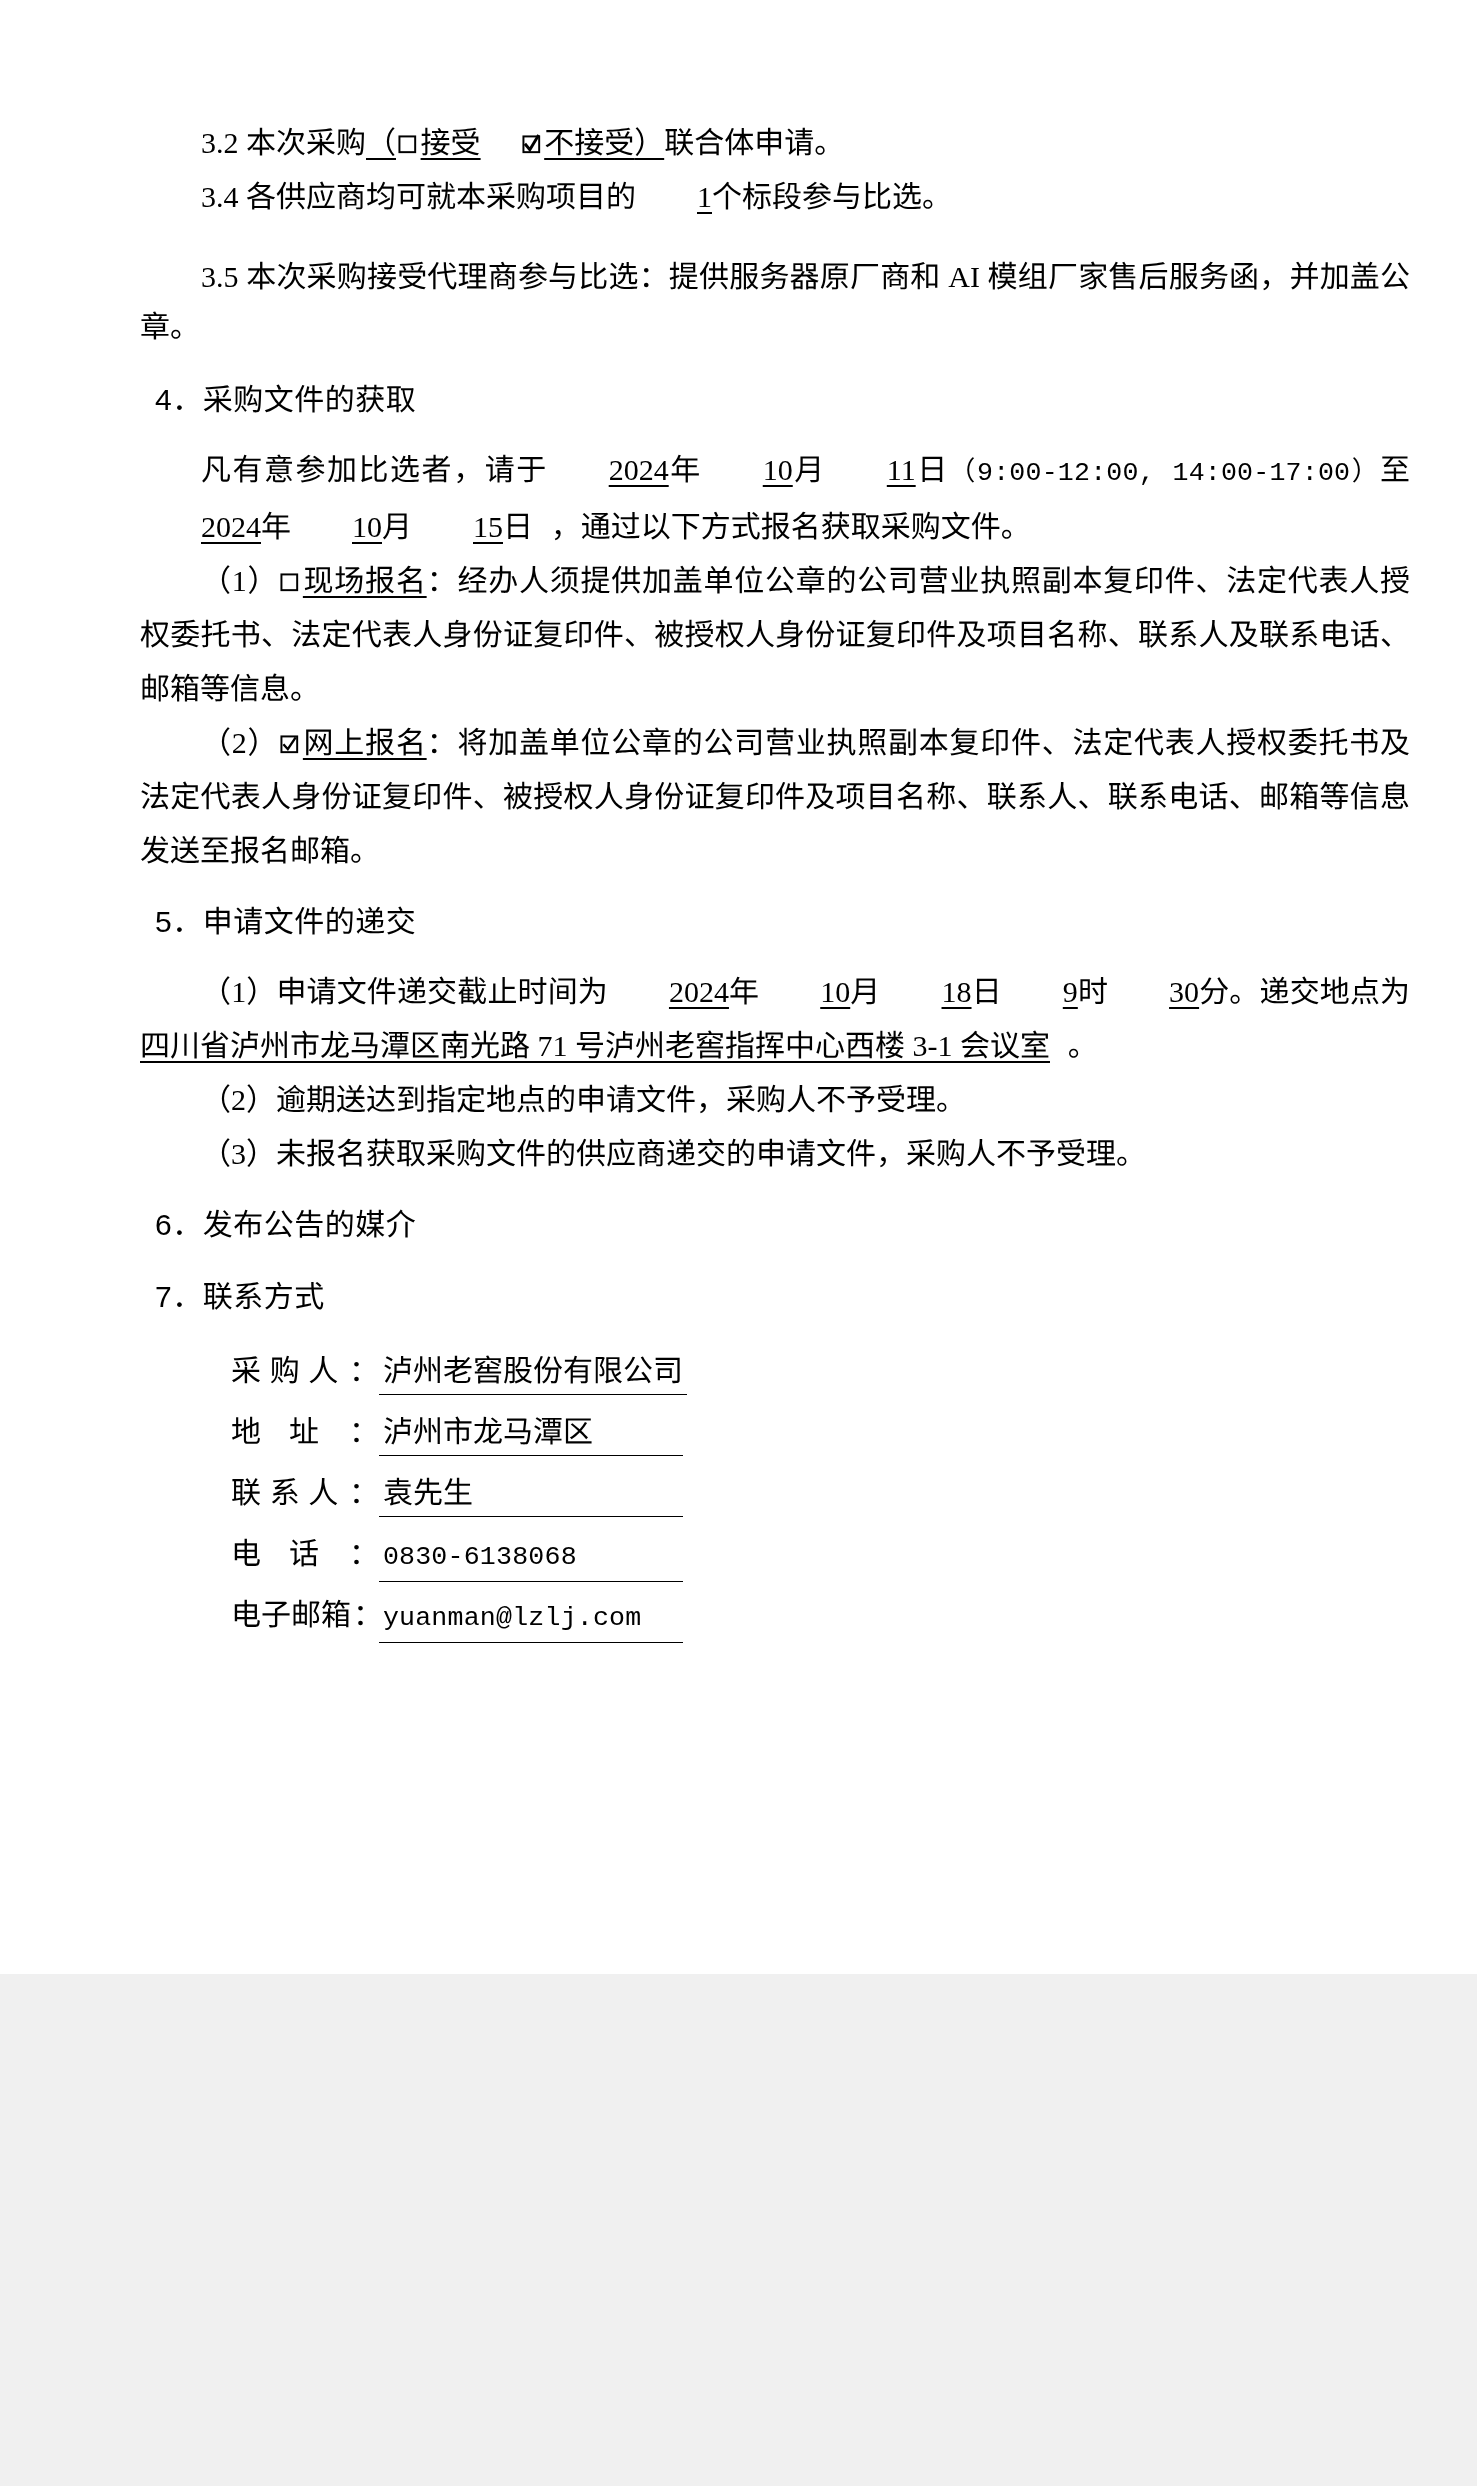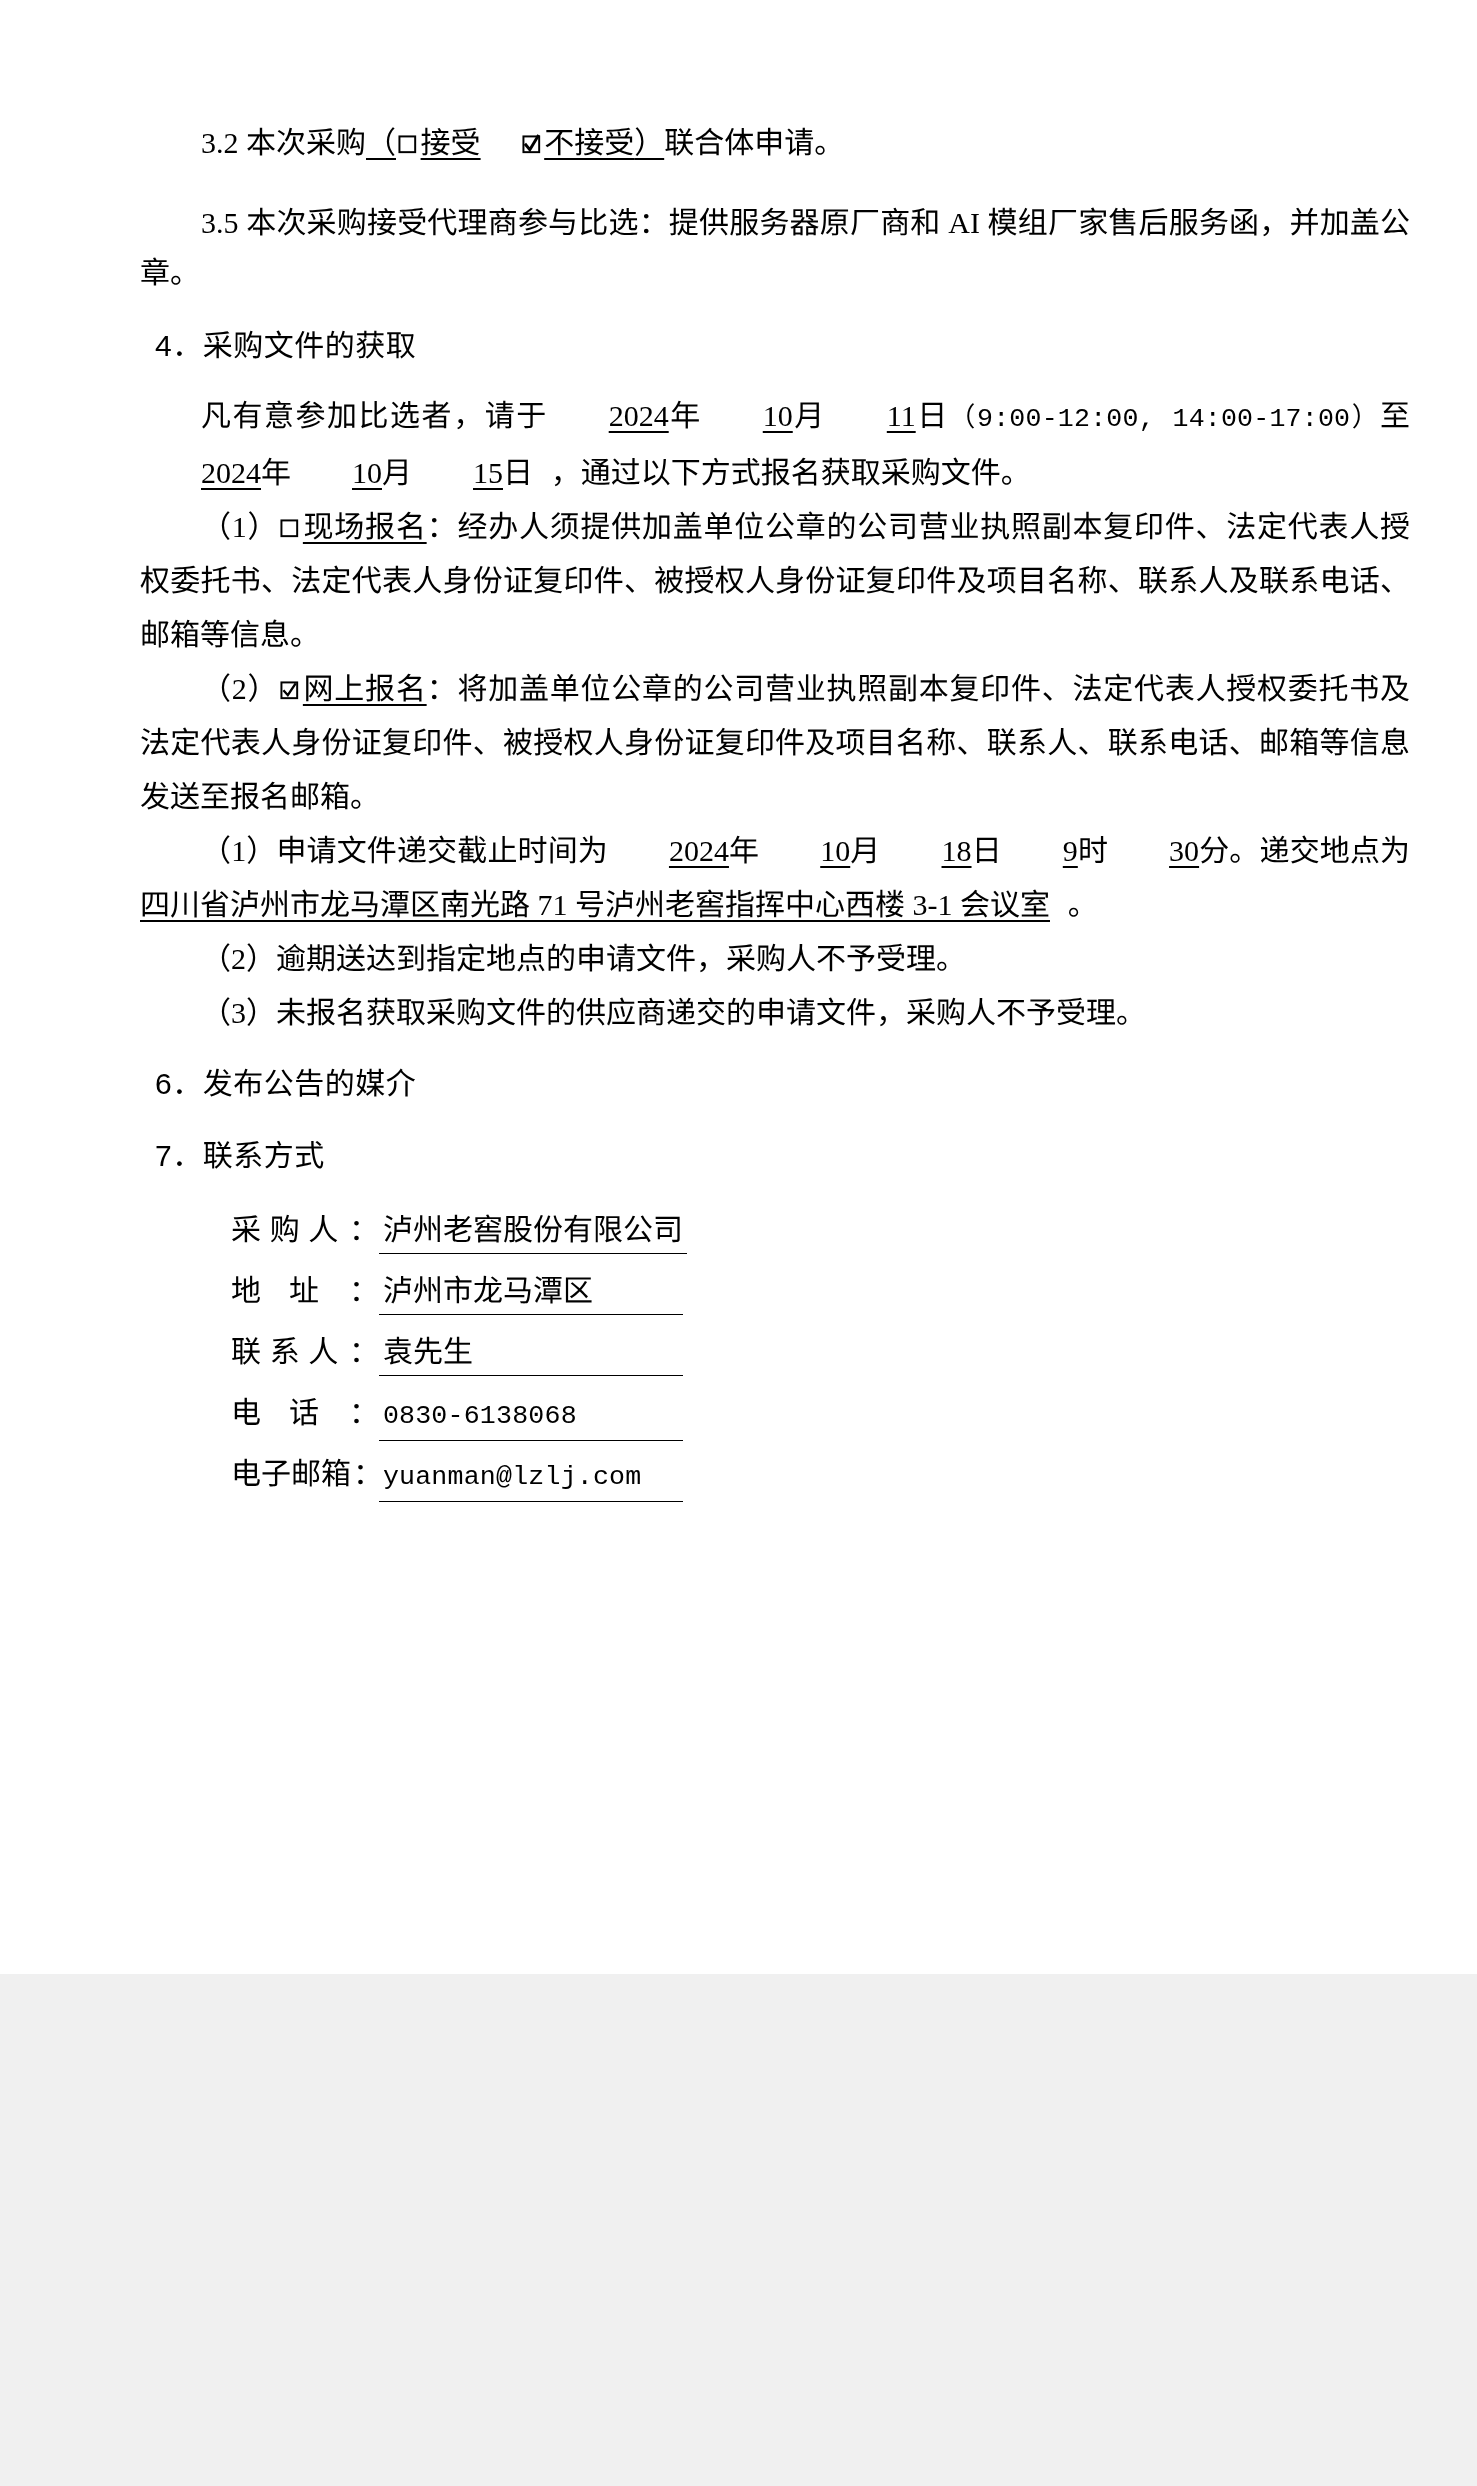--- a/index.html
+++ b/index.html
@@ -129,20 +129,24 @@
       <span class="num">3.2</span>
       <span>本次采购</span><span class="u"><span>（</span><span class="cbx"><svg width="23.6" height="23.6" viewBox="0 0 24 24">
               <rect x="3.5" y="4.5" width="16" height="16" fill="none" stroke="#000" stroke-width="2"></rect>
             </svg></span><span>接受</span><span class="sp-gap"></span><span class="cbx"><svg width="23.6" height="23.6" viewBox="0 0 24 24">
               <rect x="3.5" y="4.5" width="16" height="16" fill="none" stroke="#000" stroke-width="2"></rect>
               <path d="M5 12 L10 18 L19 3" fill="none" stroke="#000" stroke-width="3"></path>
             </svg></span><span>不接受</span><span>）</span></span><span>联合体申请。</span>
     </p>
 
 
+    <p class="p-ind">
+      <span class="num">3.4</span>
+      <span>各供应商均可就本采购项目的</span><span class="blank w-one num">1</span><span>个标段参与比选。</span>
+    </p>
 
     <p class="p-ind tight">
       <span class="num">3.5</span>
       <span>本次采购接受代理商参与比选：提供服务器原厂商和 AI 模组厂家售后服务函，并加盖公章。</span>
     </p>
 
     <div class="gap-4"></div>
     <p class="heading">4．采购文件的获取</p>
 
     <p class="p-ind">
@@ -155,20 +159,21 @@
             </svg></span><span>现场报名</span></span><span>：经办人须提供加盖单位公章的公司营业执照副本复印件、法定代表人授权委托书、法定代表人身份证复印件、被授权人身份证复印件及项目名称、联系人及联系电话、邮箱等信息。</span>
     </p>
 
     <p class="p-ind">
       <span>（2）</span><span class="u"><span class="cbx"><svg width="23.6" height="23.6" viewBox="0 0 24 24">
               <rect x="3.5" y="4.5" width="16" height="16" fill="none" stroke="#000" stroke-width="2"></rect>
               <path d="M5.5 12.5 L10 17.5 L18 5.5" fill="none" stroke="#000" stroke-width="2.4"></path>
             </svg></span><span>网上报名</span></span><span>：将加盖单位公章的公司营业执照副本复印件、法定代表人授权委托书及法定代表人身份证复印件、被授权人身份证复印件及项目名称、联系人、联系电话、邮箱等信息发送至报名邮箱。</span>
     </p>
 
+    <p class="heading">5．申请文件的递交</p>
 
     <p class="p-ind">
       <span>（1）</span><span>申请文件递交截止时间为</span><span class="blank w-year num">2024</span><span>年</span><span class="blank w-mon num">10</span><span>月</span><span class="blank w-day num">18</span><span>日</span><span class="blank w-one num">9</span><span>时</span><span class="blank w-min num">30</span><span>分</span><span>。递交地点为</span><span class="u">四川省泸州市龙马潭区南光路 71 号泸州老窖指挥中心西楼 3-1 会议室</span><span class="sp-gap-sm u"></span><span>。</span>
     </p>
 
     <p class="p-ind">
       <span>（2）</span><span>逾期送达到指定地点的申请文件，采购人不予受理。</span>
     </p>
 
     <p class="p-ind">

